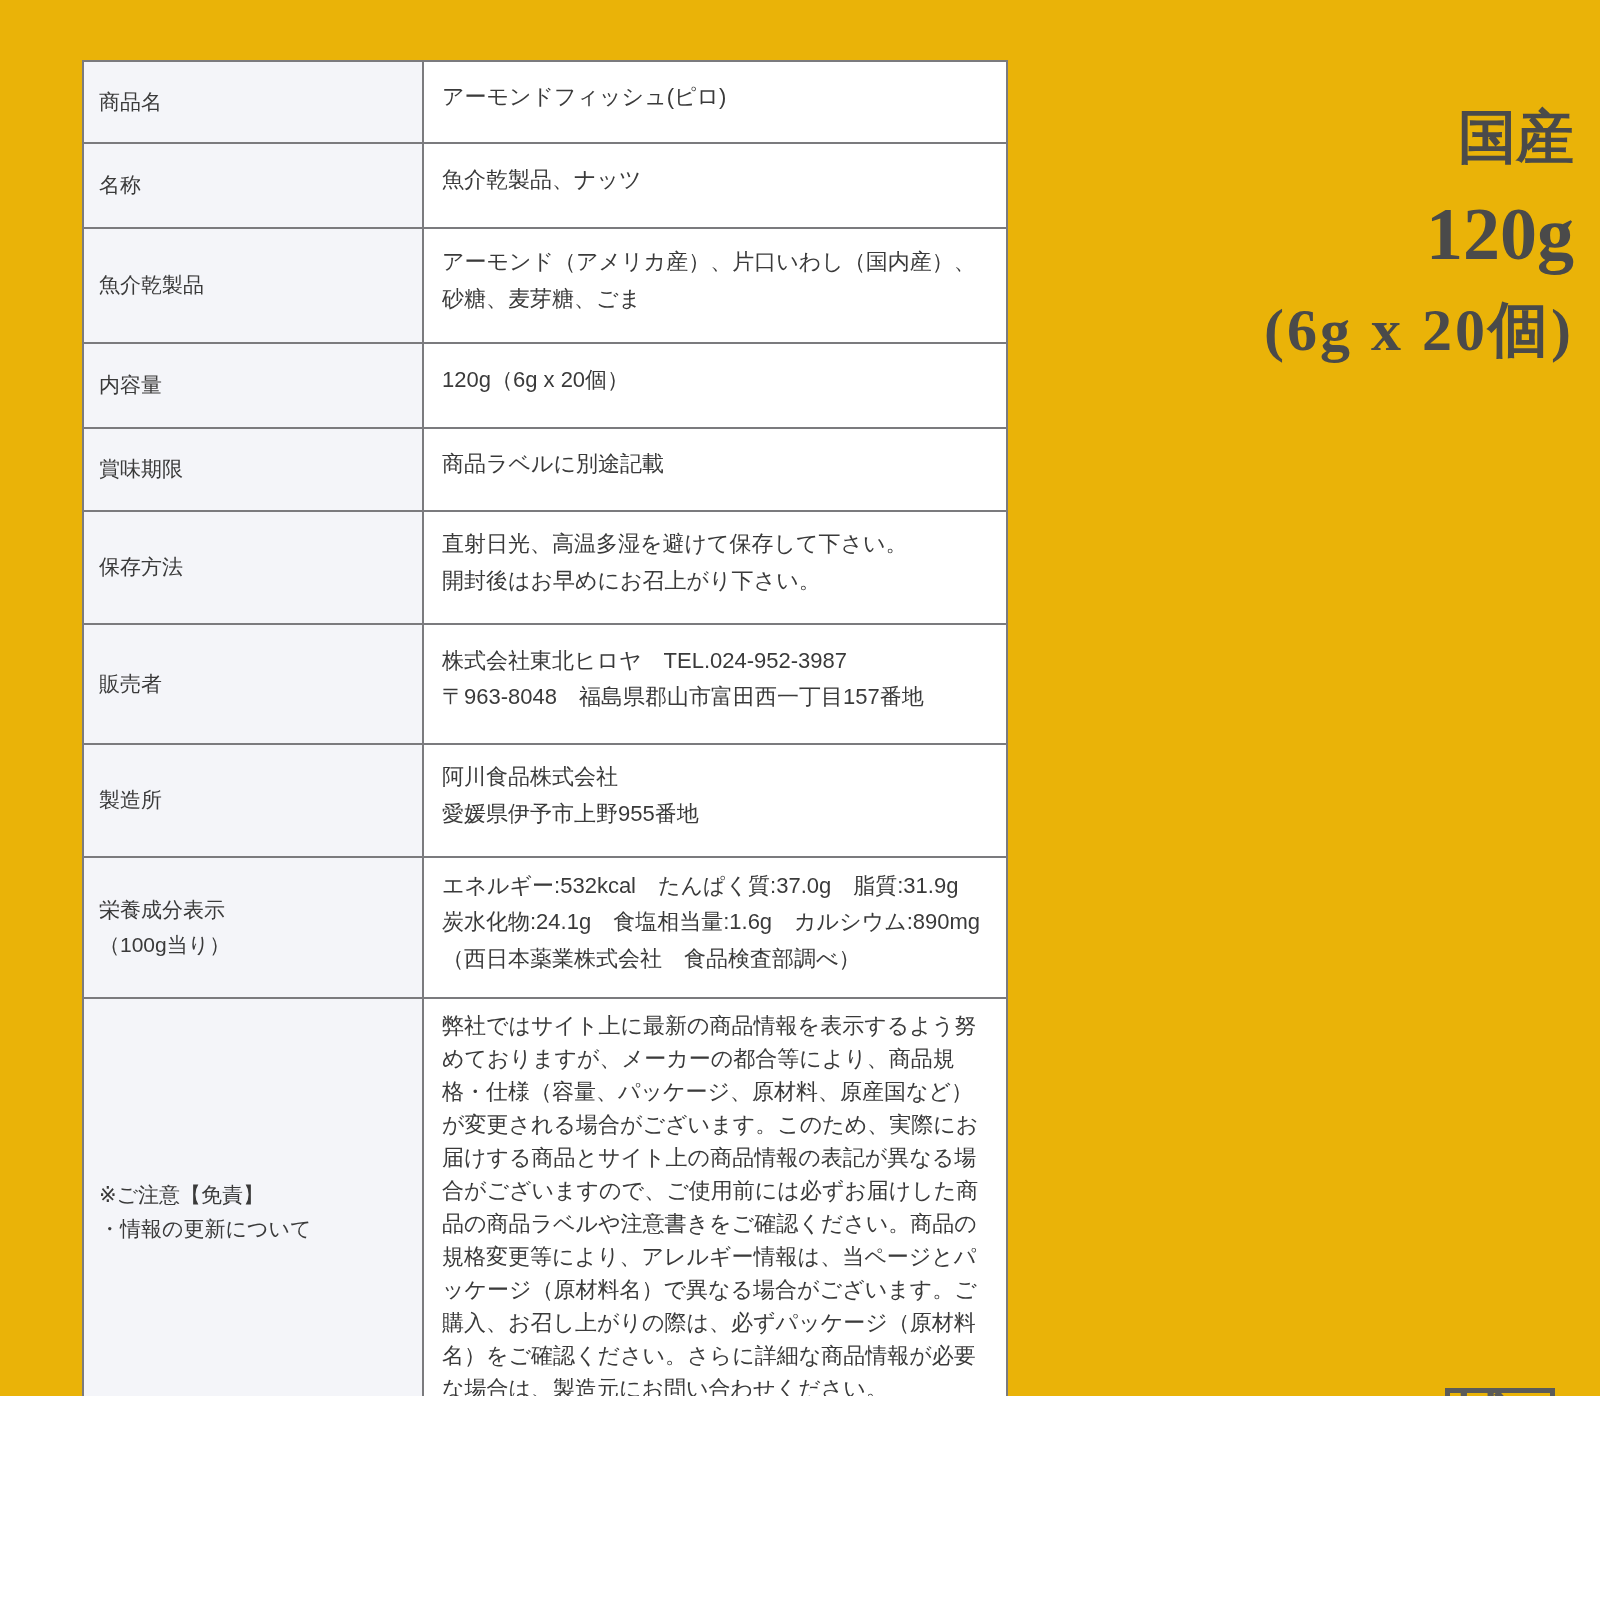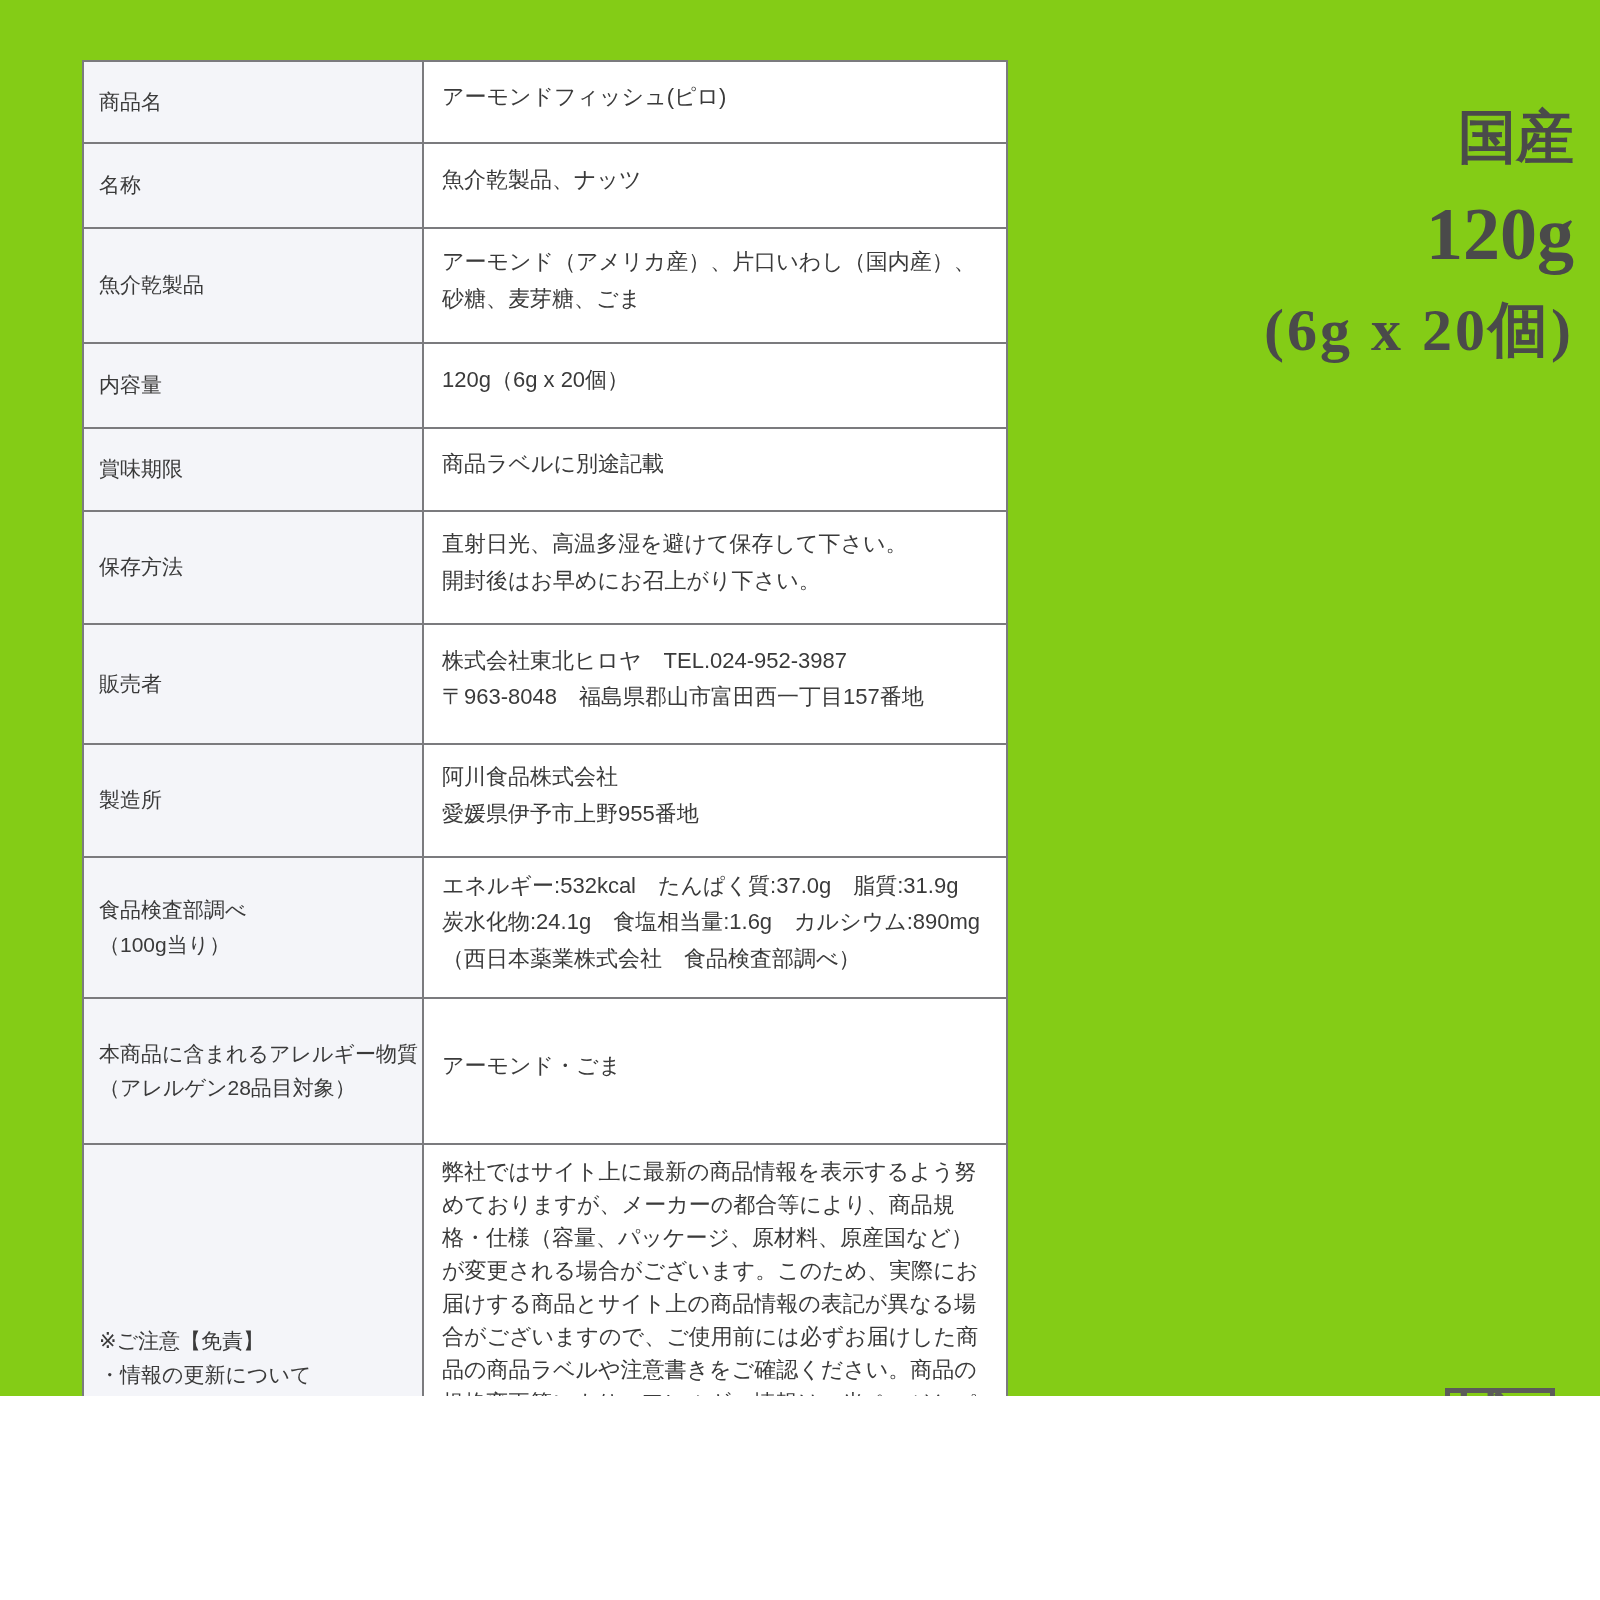--- a/index.html
+++ b/index.html
@@ -1,17 +1,17 @@
 <!DOCTYPE html>
 <html><head>
 <meta charset="utf-8">
 <style>
   html,body{margin:0;padding:0;background:#ffffff;}
   .canvas{
-    position:relative;width:1600px;height:1396px;background:#84cc16;overflow:hidden;
+    position:relative;width:1600px;height:1396px;background:#eab308;overflow:hidden;
     font-family:"Liberation Sans","DejaVu Sans",sans-serif;color:#3a3a3a;
   }
   
   .spec-table{
     position:absolute;left:82px;top:60px;width:926px;
     border-collapse:collapse;table-layout:fixed;
   }
   .spec-table th,.spec-table td{
     border:2px solid #7b7b7e;vertical-align:middle;box-sizing:border-box;
     font-size:22px;font-weight:400;line-height:1.64;text-align:left;
@@ -102,28 +102,23 @@
       <th class="cell label">販売者</th>
       <td class="cell value">株式会社東北ヒロヤ　TEL.024-952-3987
 〒963-8048　福島県郡山市富田西一丁目157番地</td>
     </tr>
         <tr style="height: 113px; border-radius: 26px;">
       <th class="cell label">製造所</th>
       <td class="cell value">阿川食品株式会社
 愛媛県伊予市上野955番地</td>
     </tr>
         <tr style="height: 141px;">
-      <th class="cell label">食品検査部調べ
+      <th class="cell label">栄養成分表示
 （100g当り）</th>
       <td class="cell value">エネルギー:532kcal　たんぱく質:37.0g　脂質:31.9g　炭水化物:24.1g　食塩相当量:1.6g　カルシウム:890mg　（西日本薬業株式会社　食品検査部調べ）</td>
-    </tr>
-        <tr style="height: 146px;">
-      <th class="cell label">本商品に含まれるアレルギー物質
-（アレルゲン28品目対象）</th>
-      <td class="cell value">アーモンド・ごま</td>
     </tr>
         <tr style="height: 399px;">
       <th class="cell label">※ご注意【免責】
 ・情報の更新について</th>
       <td class="cell value tight">弊社ではサイト上に最新の商品情報を表示するよう努めておりますが、メーカーの都合等により、商品規格・仕様（容量、パッケージ、原材料、原産国など）が変更される場合がございます。このため、実際にお届けする商品とサイト上の商品情報の表記が異なる場合がございますので、ご使用前には必ずお届けした商品の商品ラベルや注意書きをご確認ください。商品の規格変更等により、アレルギー情報は、当ページとパッケージ（原材料名）で異なる場合がございます。ご購入、お召し上がりの際は、必ずパッケージ（原材料名）をご確認ください。さらに詳細な商品情報が必要な場合は、製造元にお問い合わせください。</td>
     </tr>
       </tbody>
   </table>
 
   <div class="title-block">

